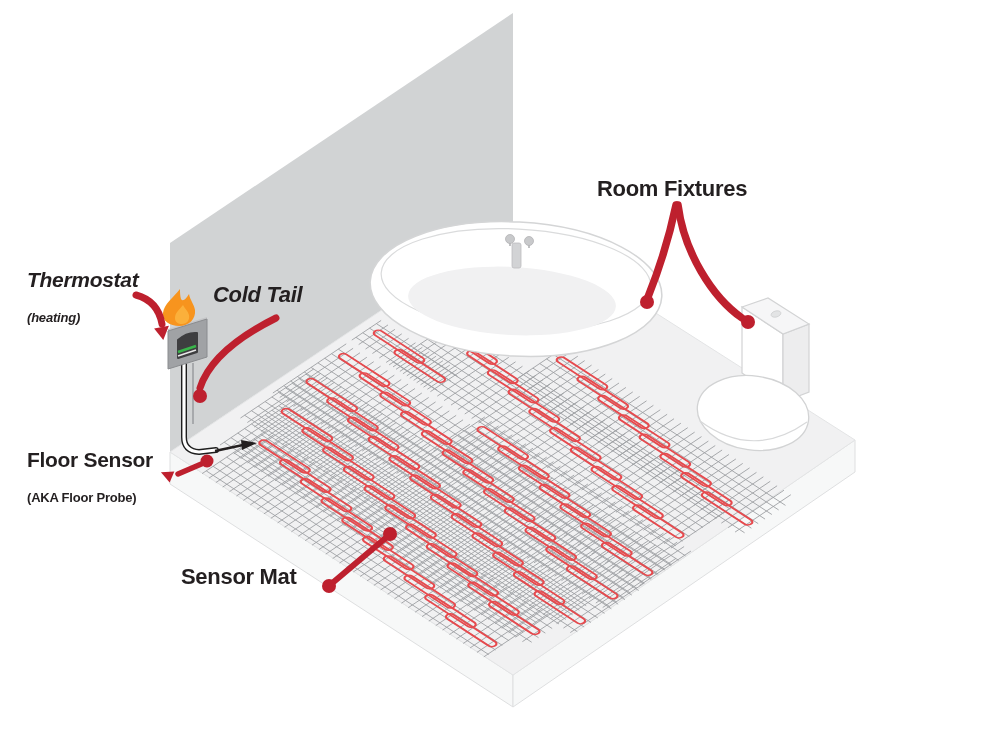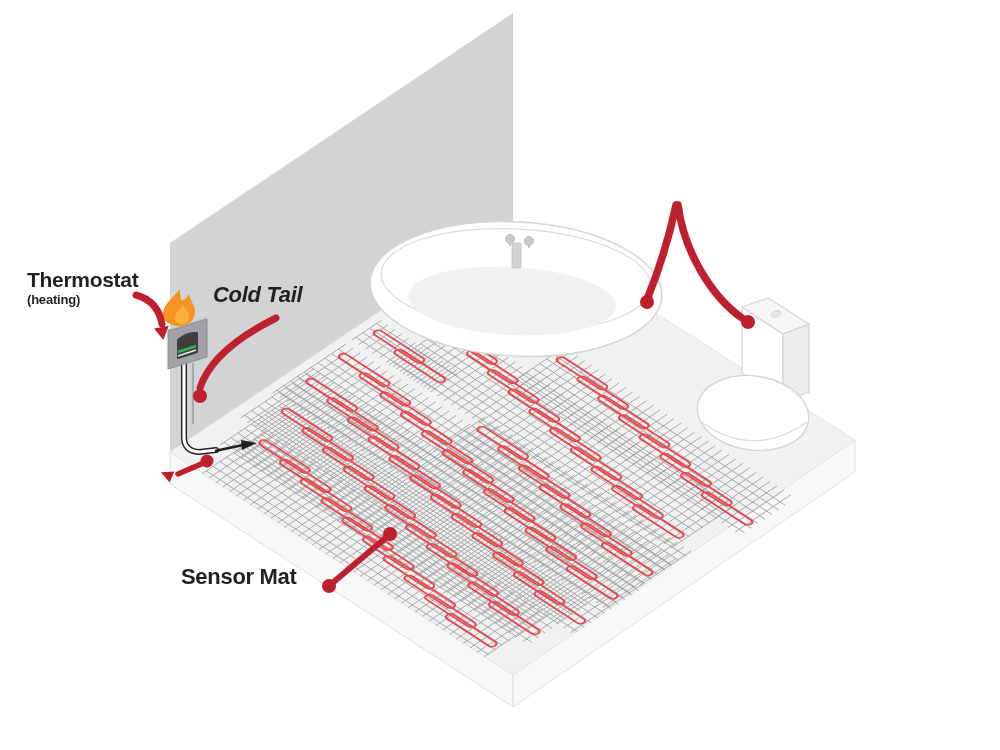--- a/index.html
+++ b/index.html
@@ -1,23 +1,23 @@
 <!DOCTYPE html>
 <html style="--label-text: #231f20; --arrow-red: #be202e; --wire-red: #e64a4e; --mesh-gray: #9d9fa2; --wall-gray: #d1d3d4; --floor-gray: #f1f1f2; --flame-orange: #f7941e; --flame-inner: #fbb03b; --thermostat-green: #39b54a; --cable-dark: #231f20;"><head>
 <meta charset="utf-8">
 <style>
   html,body{margin:0;padding:0;background:#ffffff;}
   .stage{position:relative;width:1000px;height:750px;background:#ffffff;overflow:hidden;
          font-family:"Liberation Sans",sans-serif;}
   svg{position:absolute;left:0;top:0;}
   .lbl{position:absolute;font-weight:700;color:var(--label-text,#231f20);
        font-size:21px;line-height:1;letter-spacing:-0.3px;white-space:nowrap;}
-  .lbl .sub{display:block;font-size:13px;margin-top:3px;letter-spacing:-0.2px;}
+  .lbl .sub{display:block;font-size:13px;margin-top:21px;letter-spacing:-0.2px;}
   .lbl-big{font-size:22px;}
-  #lbl-thermostat{left:27px;top:269px;}
+  #lbl-thermostat{left:27px;top:269px;font-style:italic;}
   #lbl-coldtail{left:213px;top:284px;font-style:italic;}
   #lbl-floorsensor{left:27px;top:449px;}
   #lbl-heatingmat{left:181px;top:566px;}
   #lbl-roomfixtures{left:597px;top:178px;}
   .wall{fill:var(--wall-gray,#d1d3d4);}
   .floor-top{fill:var(--floor-gray,#f1f1f2);}
   .floor-side{fill:#f7f8f8;stroke:#dedfe0;stroke-width:1;}
   .mesh{stroke:var(--mesh-gray,#9d9fa2);stroke-width:0.8;fill:none;}
   .wire{stroke:var(--wire-red,#e64a4e);stroke-width:2;fill:none;}
   .arrow{stroke:var(--arrow-red,#be202e);fill:none;stroke-linecap:round;}
@@ -213,19 +213,26 @@
 
   <div class="lbl" id="lbl-thermostat">
     <span>Thermostat</span>
     <span class="sub">(heating)</span>
   </div>
 
   <div class="lbl lbl-big" id="lbl-coldtail">
     <span>Cold Tail</span>
   </div>
 
+  <div class="lbl" id="lbl-floorsensor">
+    <span>Floor Sensor</span>
+    <span class="sub">(AKA Floor Probe)</span>
+  </div>
 
   <div class="lbl lbl-big" id="lbl-heatingmat">
     <span>Sensor Mat</span>
   </div>
 
+  <div class="lbl lbl-big" id="lbl-roomfixtures">
+    <span>Room Fixtures</span>
+  </div>
 
 </div>
 
 </body></html>

